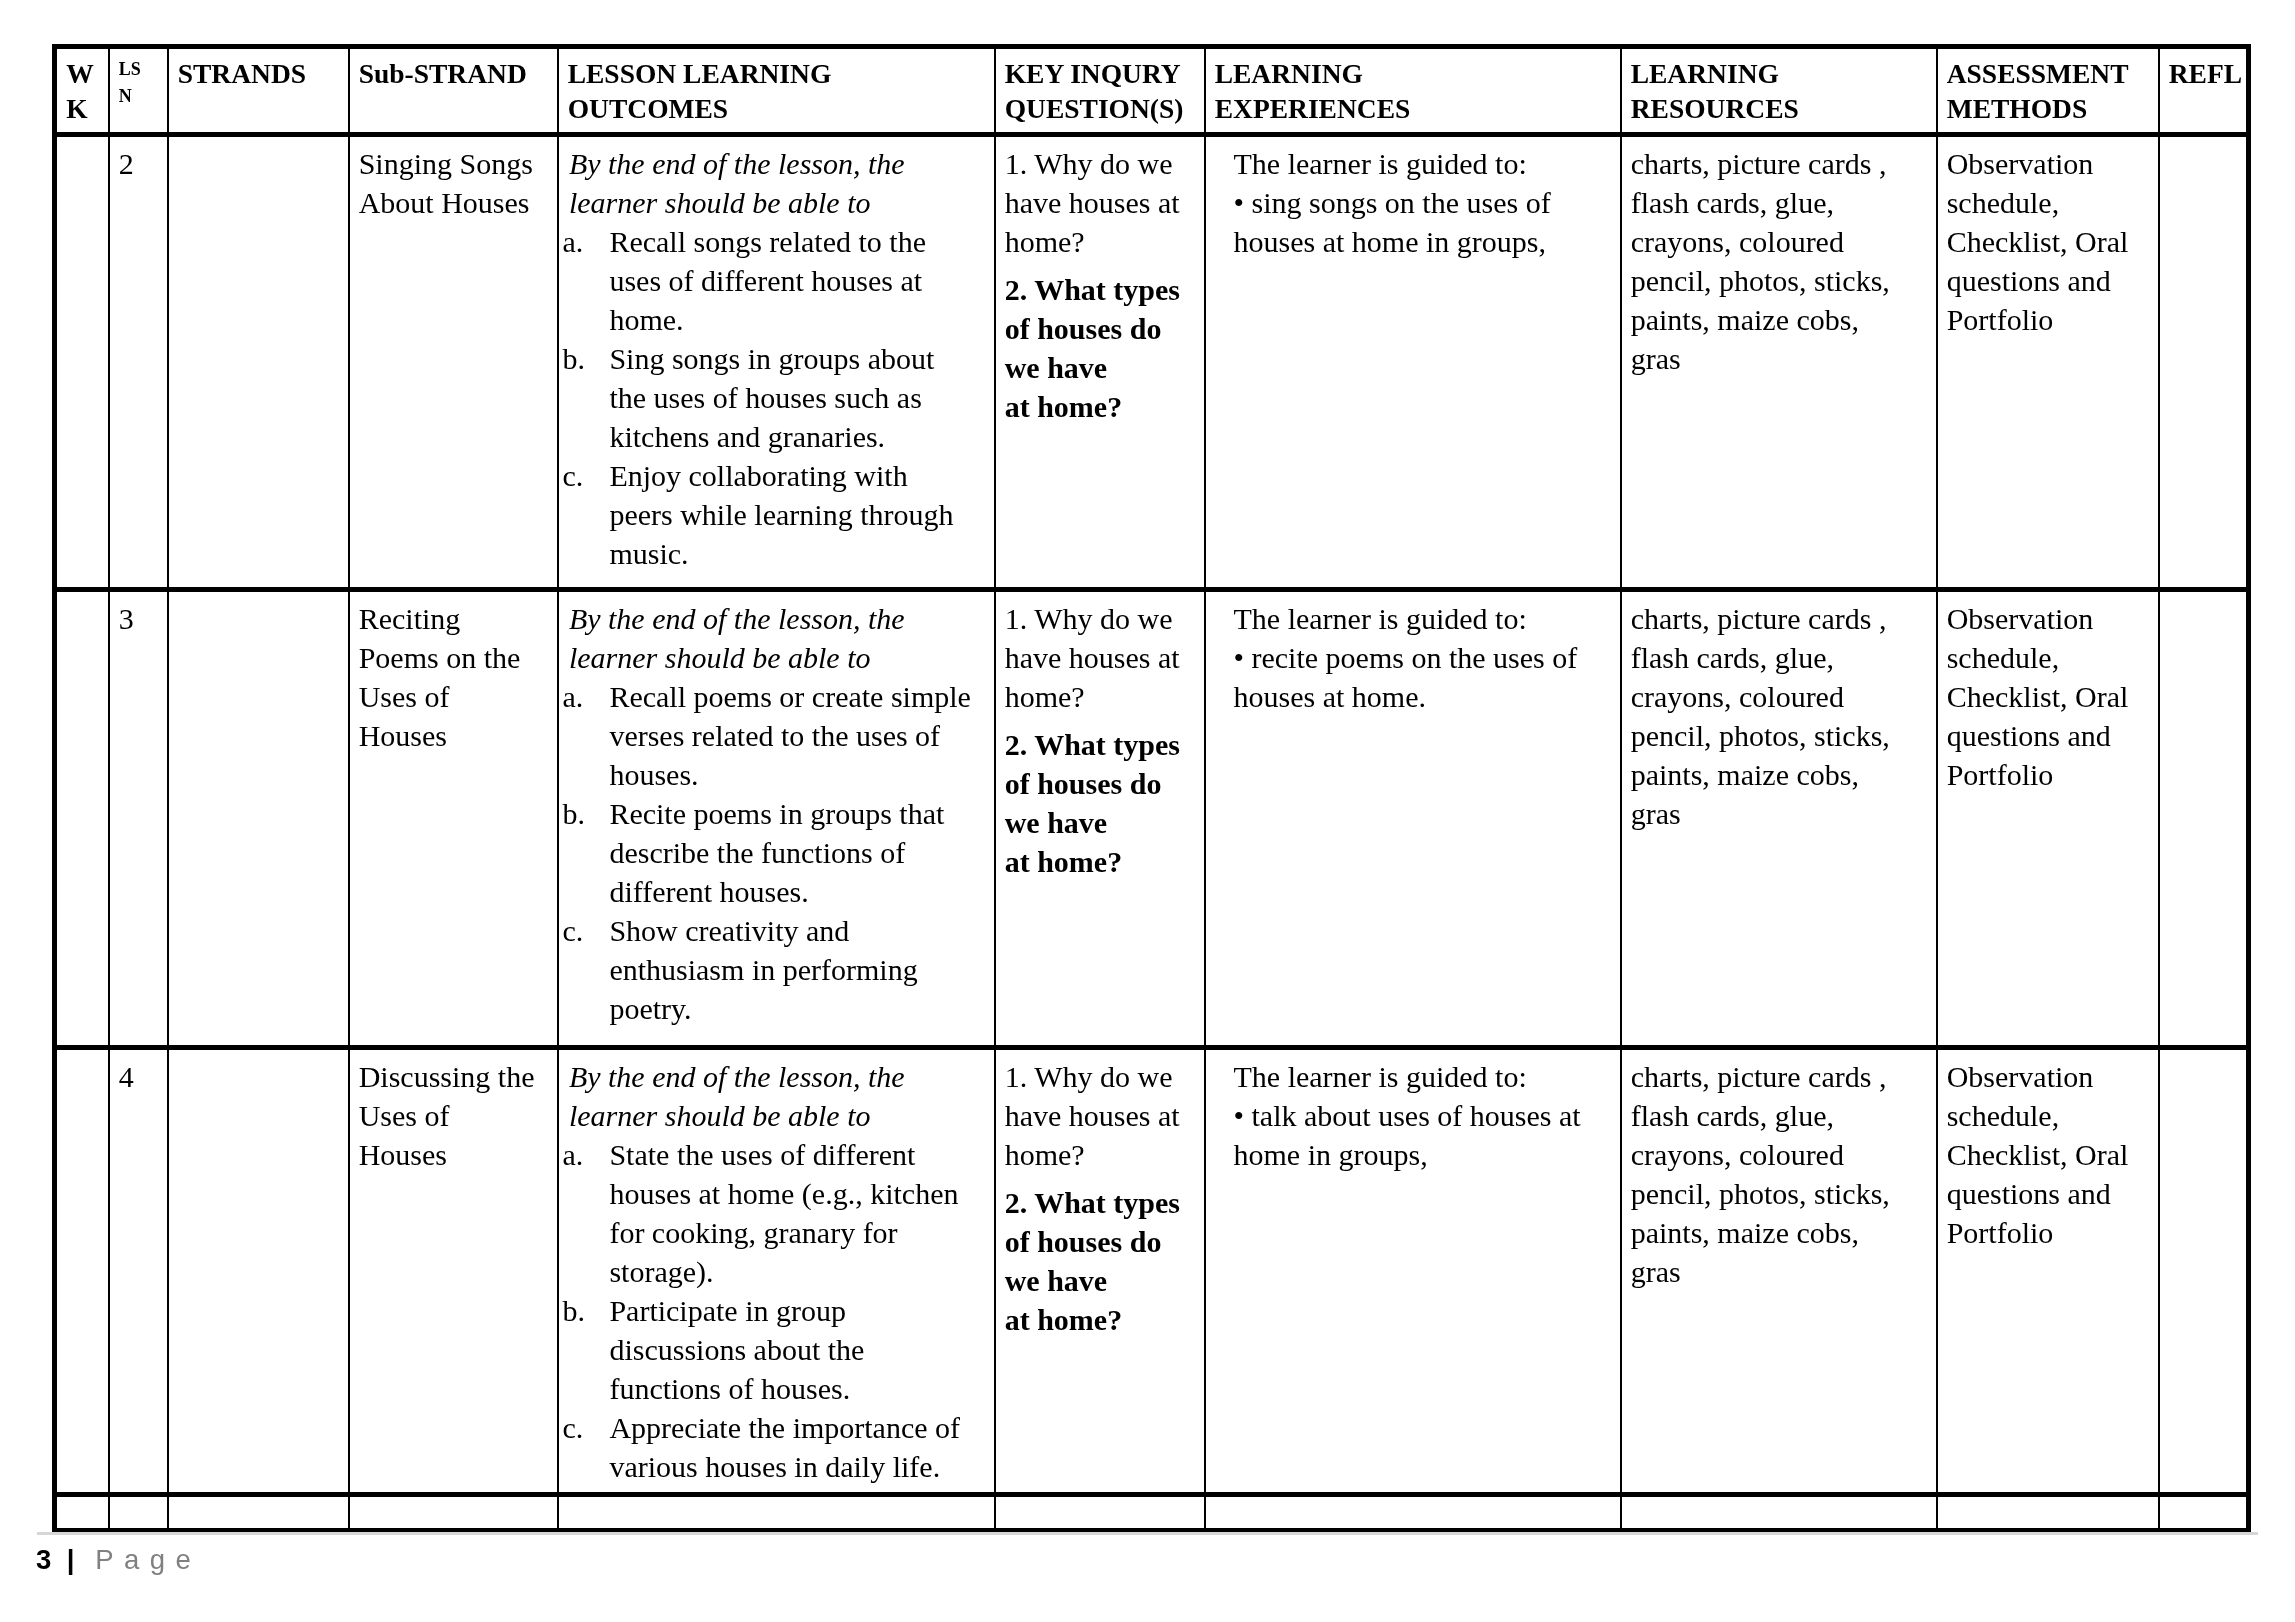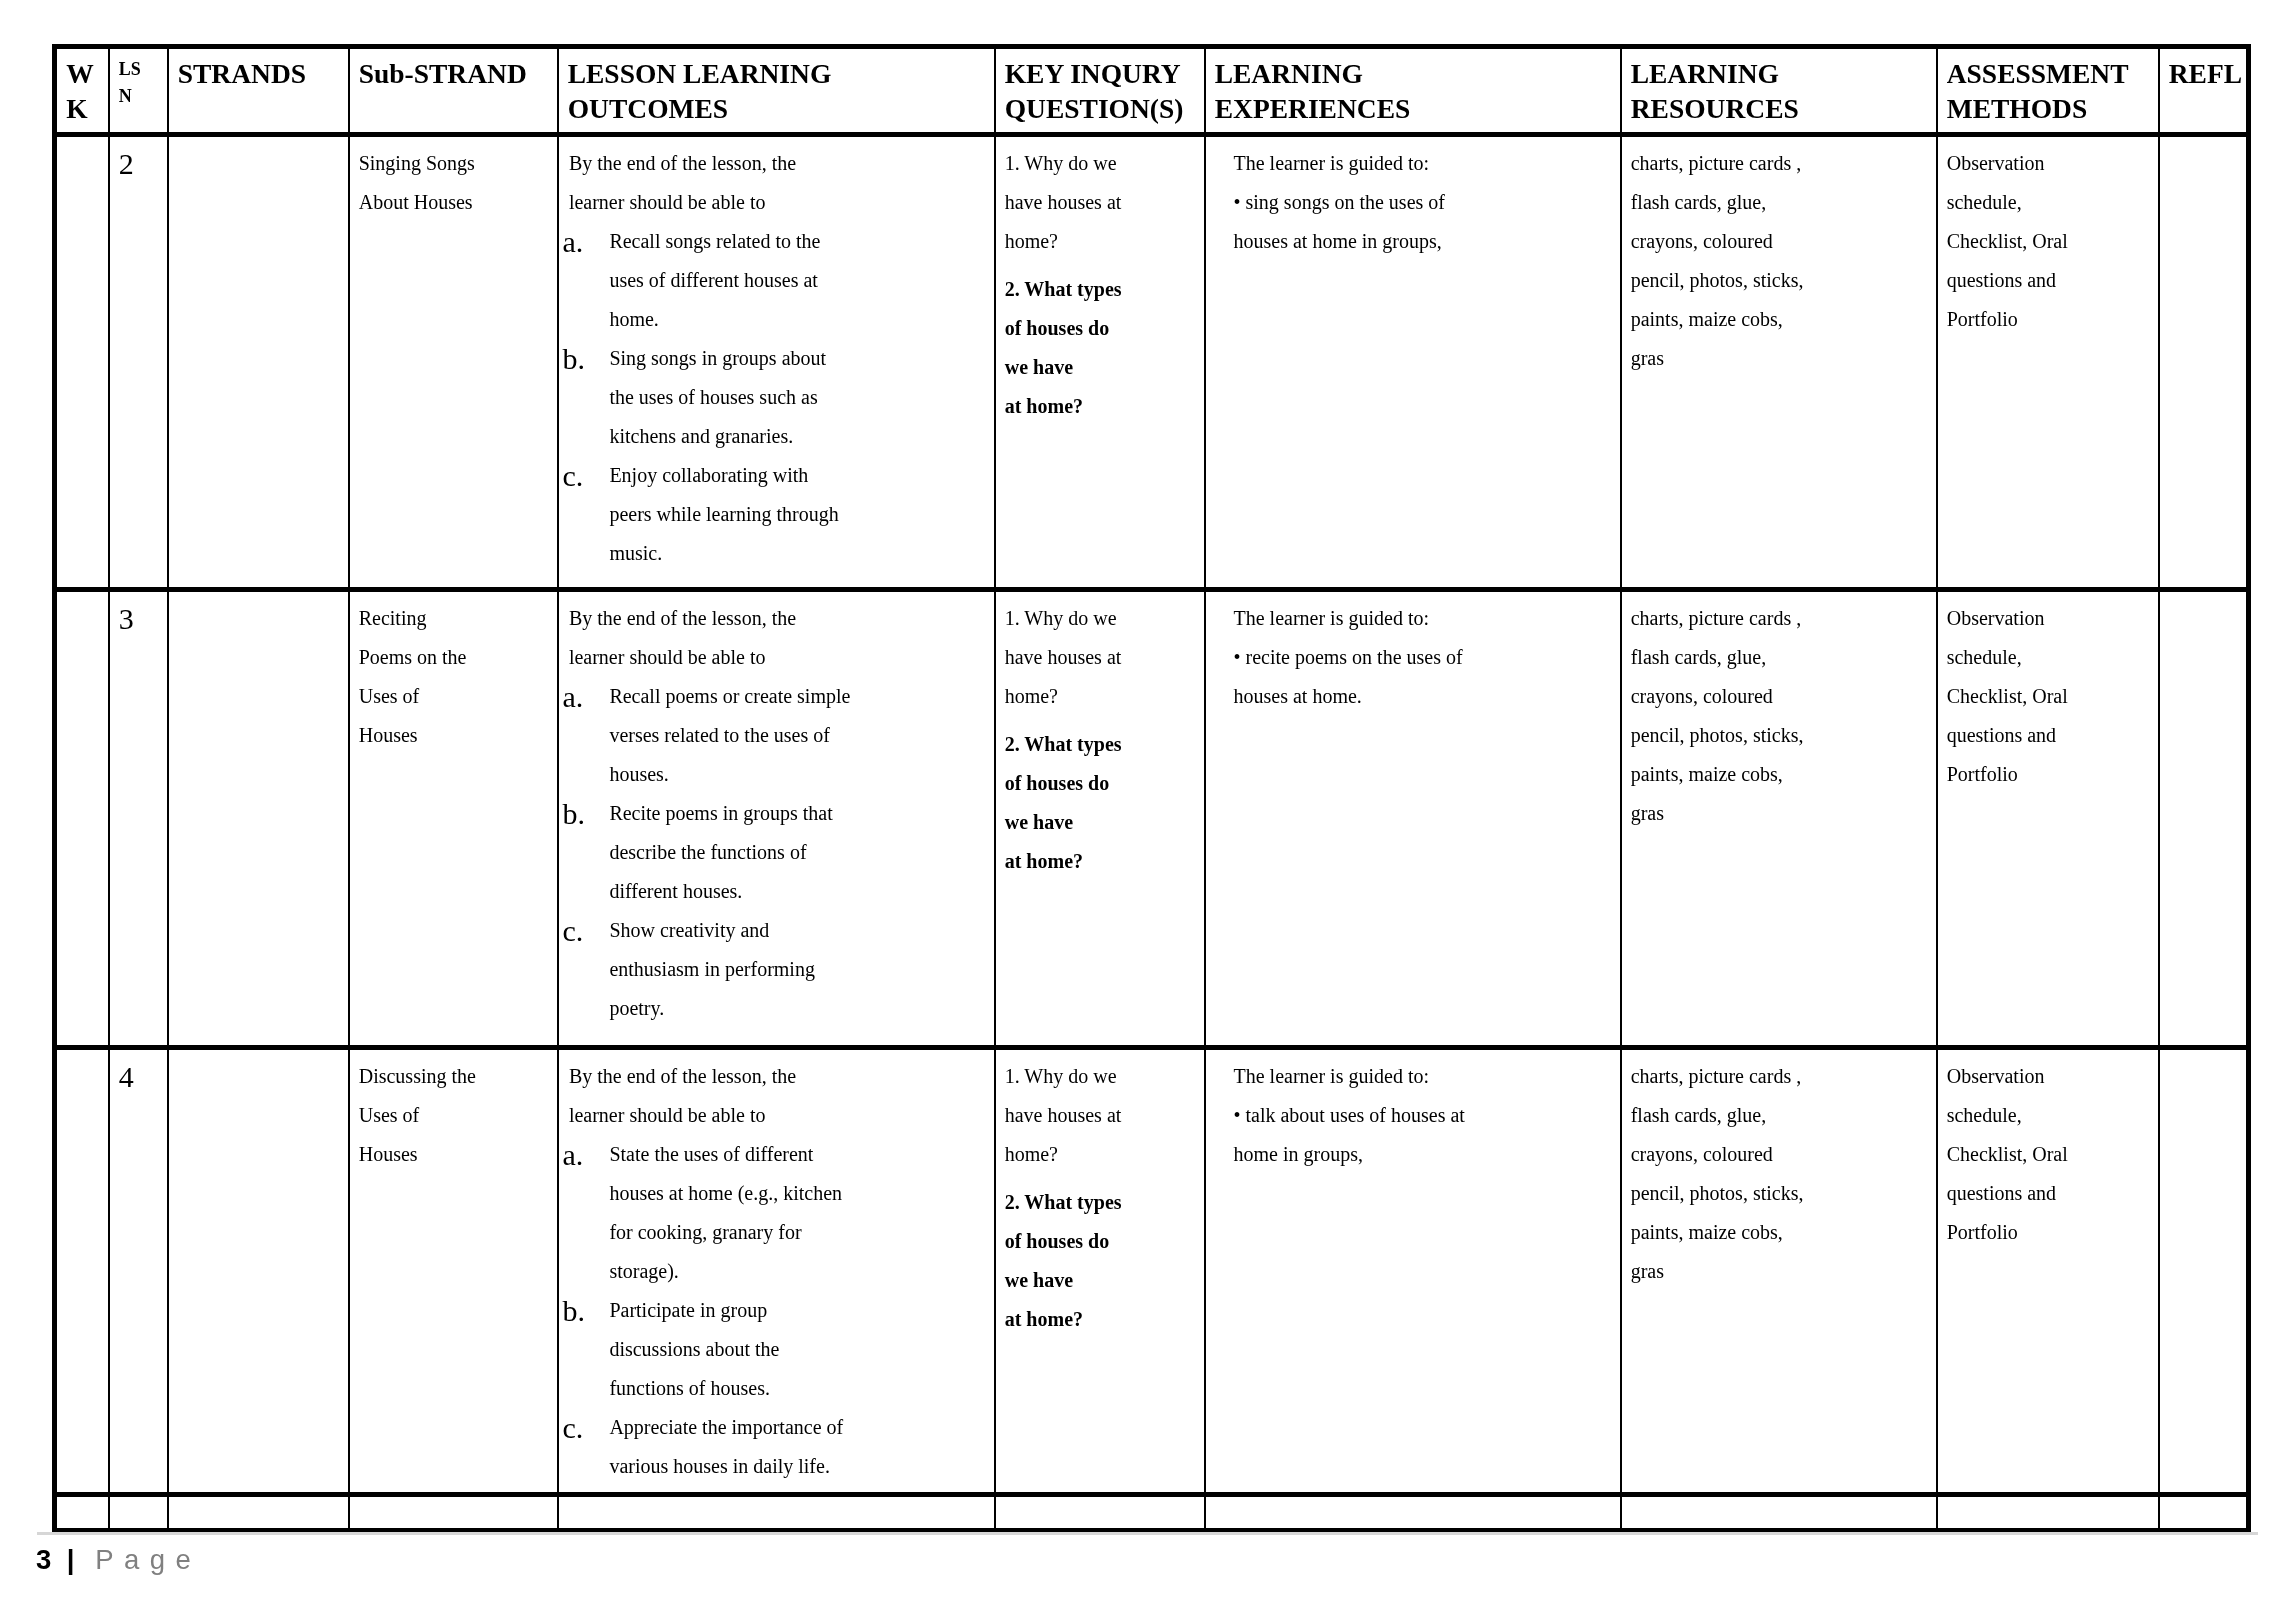--- a/index.html
+++ b/index.html
@@ -22,24 +22,24 @@
   th.small{font-size:18px;line-height:27.5px;}
   .h-header{height:82px;}
   .h-r0{height:455px;}
   .h-r1{height:458px;}
   .h-r2{height:441px;}
   .h-empty{height:36px;}
   col.c-wk{width:54px;} col.c-lsn{width:59px;} col.c-strands{width:181px;}
   col.c-sub{width:209px;} col.c-out{width:437px;} col.c-inq{width:210px;}
   col.c-exp{width:416px;} col.c-res{width:316px;} col.c-ass{width:222px;}
   col.c-refl{width:90px;}
-  .body-text{font-size:20px;line-height:39px;white-space:pre-line;}
+  .body-text{font-size:30px;line-height:39px;white-space:pre-line;}
   .lsn-num{font-size:30px;line-height:39px;padding-left:7.9px;padding-top:6.5px;}
   td.outcomes-cell{padding-left:3.9px;padding-right:6.5px;}
-  .outcomes-intro{margin-left:6.5px;}
+  .outcomes-intro{margin-left:6.5px;font-style:italic;}
   .outcome-item{display:flex;}
   .outcome-marker{flex:0 0 47px;font-size:30px;line-height:39px;}
   .outcome-text{flex:1;}
   td.exp-cell{padding-left:28px;}
   .exp-offset{padding-top:58px;}
   .inq-q2{margin-top:9.2px;font-weight:bold;}
   .footer-rule{
     position:absolute;left:37px;top:1532px;width:2221px;height:3.3px;background:#d6d6d6;
   }
   .page-footer{

